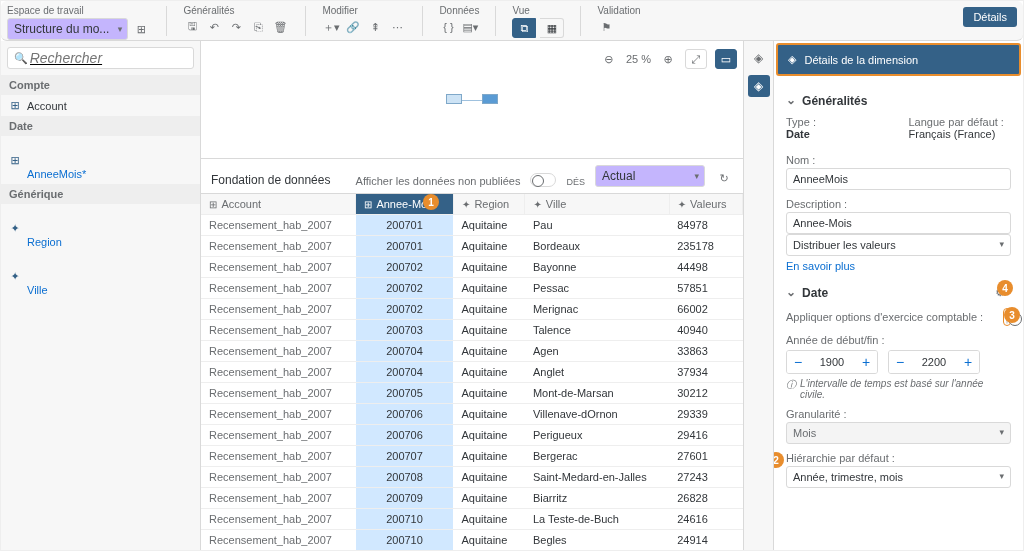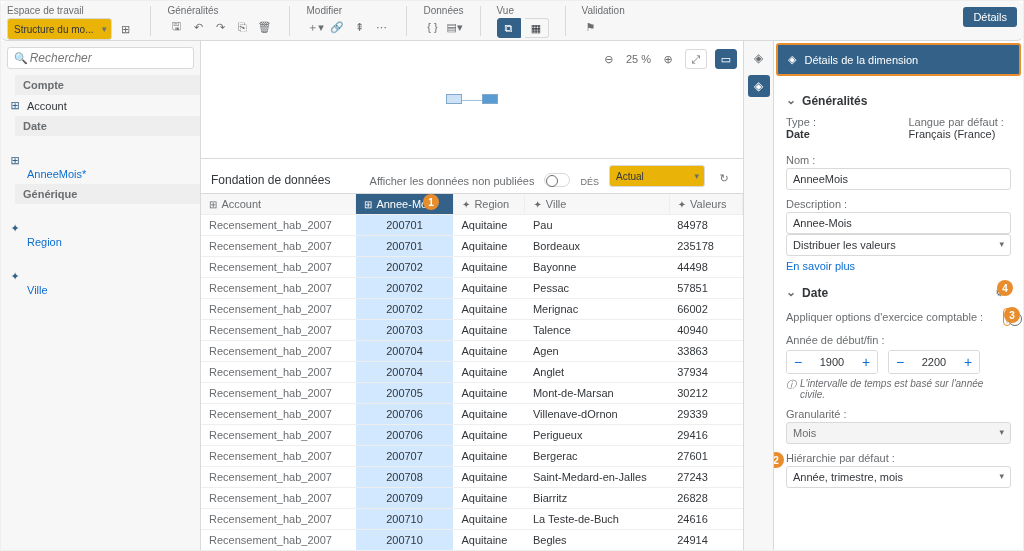--- a/index.html
+++ b/index.html
@@ -15,33 +15,33 @@
   }
   * { box-sizing: border-box; font-family: Arial, sans-serif; }
   body { margin: 0; font-size: 11px; color: var(--sap-text); background: #fff; }
   .app { display: flex; flex-direction: column; width: 1024px; height: 551px; overflow: hidden; border: 1px solid #eee; }
   
   .toolbar { display: flex; align-items: flex-start; height: 40px; background: var(--sap-bg); border-bottom: 1px solid var(--sap-border); padding: 4px 6px; gap: 16px; position: relative; border-radius: 6px; }
   .tool-group { display: flex; flex-direction: column; gap: 2px; }
   .tool-group-label { font-size: 10px; color: var(--sap-text-light); }
   .tool-group-row { display: flex; align-items: center; gap: 4px; }
   .tool-btn { width: 18px; height: 18px; display: inline-flex; align-items: center; justify-content: center; color: var(--sap-text-light); cursor: pointer; border-radius: 2px; }
-  .select { height: 22px; border: 1px solid var(--sap-border); border-radius: 3px; background: #eab308; display: inline-flex; align-items: center; padding: 0 18px 0 6px; font-size: 10px; position: relative; cursor: pointer; }
+  .select { height: 22px; border: 1px solid var(--sap-border); border-radius: 3px; background: #c4b5fd; display: inline-flex; align-items: center; padding: 0 18px 0 6px; font-size: 12px; position: relative; cursor: pointer; }
   .select::after { content: "▾"; position: absolute; right: 5px; font-size: 9px; color: var(--sap-text-light); }
   .divider { width: 1px; background: var(--sap-border); height: 30px; align-self: center; }
   .details-btn { position: absolute; right: 6px; top: 6px; background: var(--sap-dark-blue); color: #fff; font-size: 11px; padding: 4px 10px; border-radius: 3px; cursor: pointer; }
 
   
   .main { display: flex; flex: 1; min-height: 0; }
 
   
   .workspace { width: 200px; border-right: 1px solid var(--sap-border); background: var(--sap-bg); display: flex; flex-direction: column; }
   .search { margin: 6px; border: 1px solid var(--sap-border); border-radius: 3px; background: #fff; display: flex; align-items: center; padding: 2px 6px; height: 22px; }
-  .search input { border: none; outline: none; font-size: 12px; font-style: italic; width: 100%; }
-  .ws-section-label { font-size: 11px; font-weight: bold; color: var(--sap-text-light); padding: 4px 8px; background: #eee; margin-left: 14px; }
+  .search input { border: none; outline: none; font-size: 14px; font-style: italic; width: 100%; text-decoration: underline; }
+  .ws-section-label { font-size: 11px; font-weight: bold; color: var(--sap-text-light); padding: 4px 8px; background: #eee; }
   .ws-item { padding: 4px 8px; display: flex; align-items: center; gap: 6px; cursor: pointer; }
   .ws-item .ico { width: 12px; text-align: center; color: #346187; font-size: 11px; }
   .link-text { color: var(--sap-blue); margin-top: 28px; }
 
   
   .center { flex: 1; display: flex; flex-direction: column; min-width: 0; }
   .center-top { height: 118px; border-bottom: 1px solid var(--sap-border); position: relative; display: flex; align-items: center; justify-content: center; }
   .mini-model { position: relative; }
   .mini-box { width: 16px; height: 10px; background: #cde3f5; border: 1px solid #7fa8c9; display: inline-block; }
   .mini-link { width: 20px; height: 1px; background: #9fc1de; display: inline-block; vertical-align: middle; }
@@ -216,21 +216,21 @@
           <span class="square-btn active">▭</span>
         </div>
       </div>
 
       <div class="center-grid-header">
         <span class="title">Fondation de données</span>
         <div class="spacer"></div>
         <span style="color:var(--sap-text-light)">Afficher les données non publiées</span>
         <span class="toggle-pill"></span>
         <span style="color:var(--sap-text-light);font-size:9px">DÉS</span>
-        <span class="select" style="width:96px">Actual</span>
+        <span class="select" style="width:110px">Actual</span>
         <span class="tool-btn">↻</span>
       </div>
 
       <div class="table">
         <table>
           <thead>
               <tr id="thead-row">
                 <th><span class="th-callout-wrapper"><span class="th-ico">⊞</span><span>Account</span></span></th>
                 <th class="selected"><span class="th-callout-wrapper"><span class="th-ico">⊞</span><span>Annee-Mois</span><span class="callout">1</span></span></th>
                 <th><span class="th-callout-wrapper"><span class="th-ico">✦</span><span>Region</span></span></th>

